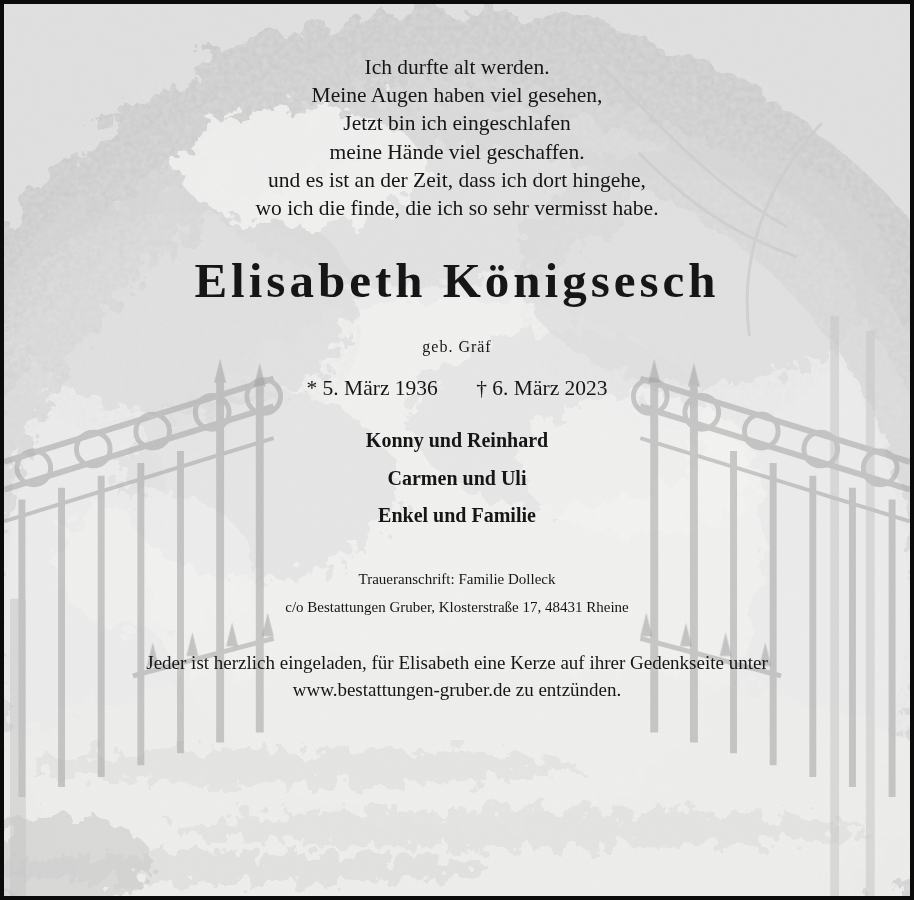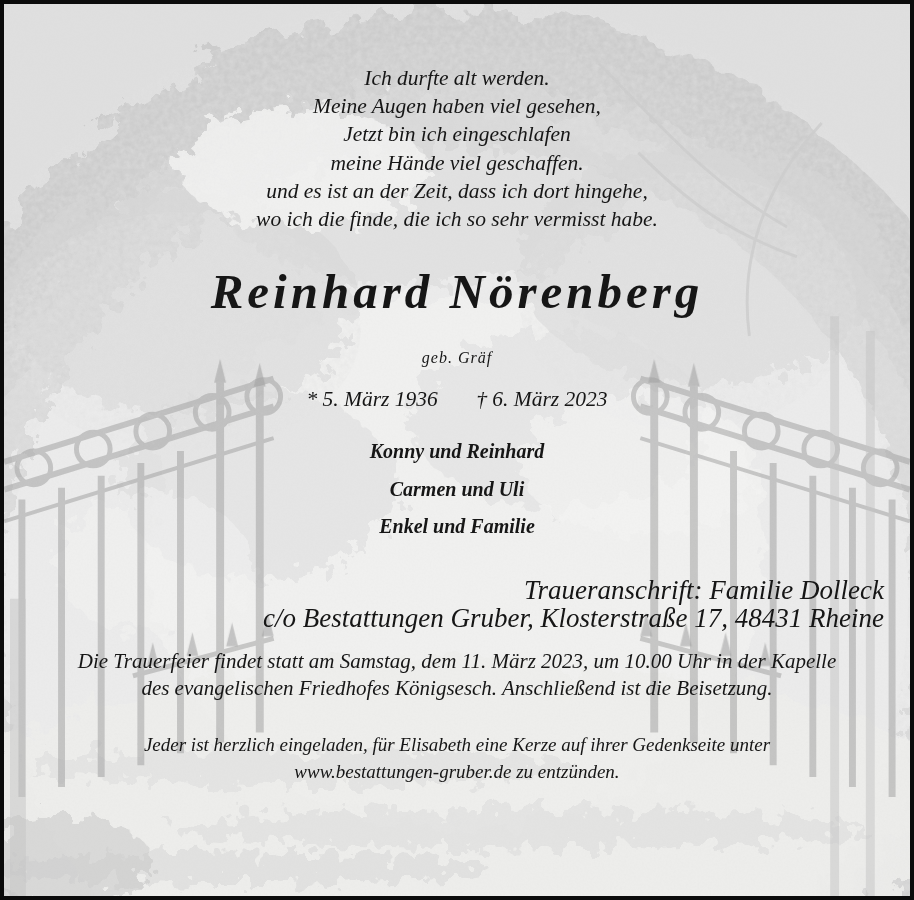--- a/index.html
+++ b/index.html
@@ -17,41 +17,40 @@
   .bg {
     position: absolute;
     top: 0; left: 0;
     width: 906px; height: 892px;
   }
   .content {
     position: relative;
     width: 100%;
     height: 100%;
     box-sizing: border-box;
-    padding: 11px 26px;
+    padding: 0 26px;
     text-align: center;
-    font-style: italic;
   }
   .poem { padding-top: 49px; font-size: 21.5px; line-height: 28.2px; }
   .name {
     margin-top: 30px;
     font-size: 49px;
     font-weight: bold;
     letter-spacing: 4px;
     line-height: 58px;
     white-space: nowrap;
   }
   .maiden { margin-top: 24px; font-size: 16px; line-height: 25px; letter-spacing: 1px; }
   .dates { margin-top: 16px; font-size: 21.5px; line-height: 27px; }
   .dates .birth { margin-right: 9px; }
   .dates .death { margin-left: 24px; }
   .farewell { margin-top: 46px; font-size: 21.5px; line-height: 27px; }
   .mourners { margin-top: 20px; font-size: 20px; font-weight: bold; }
   .mourners .mourner-line { line-height: 37.5px; }
-  .address { margin-top: 30px; font-size: 27px; line-height: 28px; text-align: right; }
+  .address { margin-top: 30px; font-size: 15px; line-height: 28px; }
   .service { margin-top: 16px; font-size: 21px; line-height: 27.5px; }
   .candle  { margin-top: 28px; font-size: 19px; line-height: 27.5px; }
 </style>
 </head>
 <body>
 
 <div class="page">
 
   <svg class="bg" viewBox="0 0 914 900" aria-hidden="true">
     <defs>
@@ -179,45 +178,41 @@
 
     <div class="poem">
       <div class="poem-line">Ich durfte alt werden.</div>
       <div class="poem-line">Meine Augen haben viel gesehen,</div>
       <div class="poem-line">Jetzt bin ich eingeschlafen</div>
       <div class="poem-line">meine Hände viel geschaffen.</div>
       <div class="poem-line">und es ist an der Zeit, dass ich dort hingehe,</div>
       <div class="poem-line">wo ich die finde, die ich so sehr vermisst habe.</div>
     </div>
 
-    <div class="name">Reinhard Nörenberg</div>
+    <div class="name">Elisabeth Königsesch</div>
 
     <div class="maiden">geb. Gräf</div>
 
     <div class="dates">
       <span class="birth">* 5. März 1936</span>
       <span class="death">† 6. März 2023</span>
     </div>
 
 
     <div class="mourners">
       <div class="mourner-line">Konny und Reinhard</div>
       <div class="mourner-line">Carmen und Uli</div>
       <div class="mourner-line">Enkel und Familie</div>
     </div>
 
     <div class="address">
       <div>Traueranschrift: Familie Dolleck</div>
       <div>c/o Bestattungen Gruber, Klosterstraße 17, 48431 Rheine</div>
     </div>
 
-    <div class="service">
-      <div>Die Trauerfeier findet statt am Samstag, dem 11. März 2023, um 10.00 Uhr in der Kapelle</div>
-      <div>des evangelischen Friedhofes Königsesch. Anschließend ist die Beisetzung.</div>
-    </div>
 
     <div class="candle">
       <div>Jeder ist herzlich eingeladen, für Elisabeth eine Kerze auf ihrer Gedenkseite unter</div>
       <div>www.bestattungen-gruber.de zu entzünden.</div>
     </div>
 
   </div>
 </div>
 
 </body></html>

